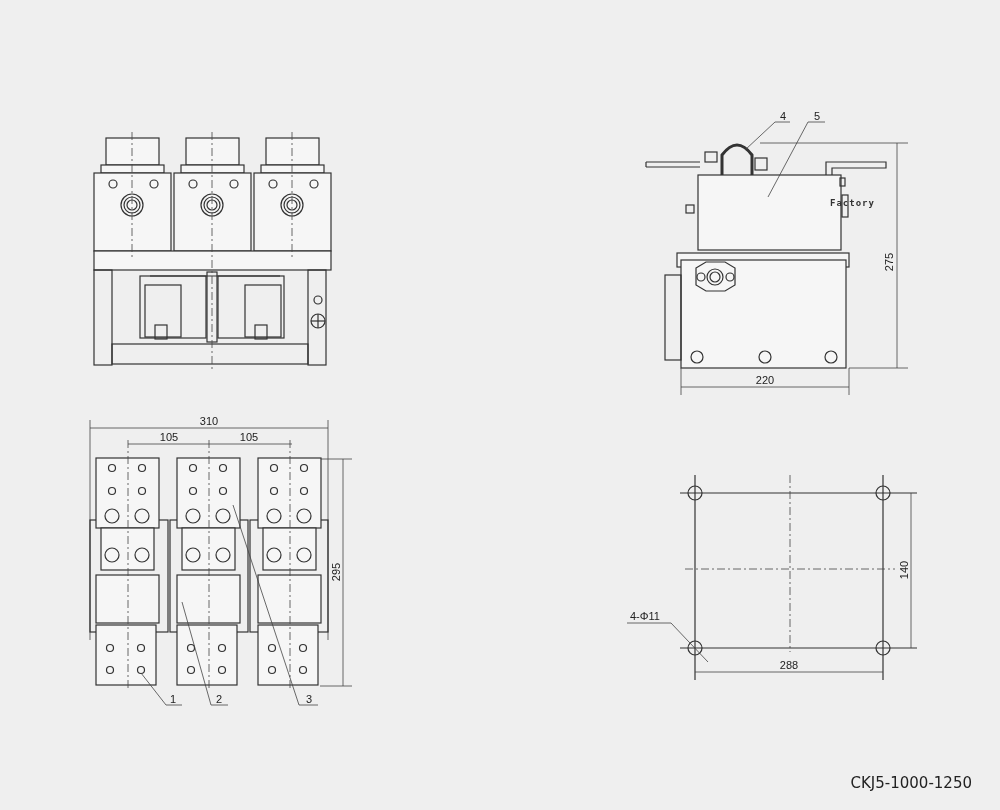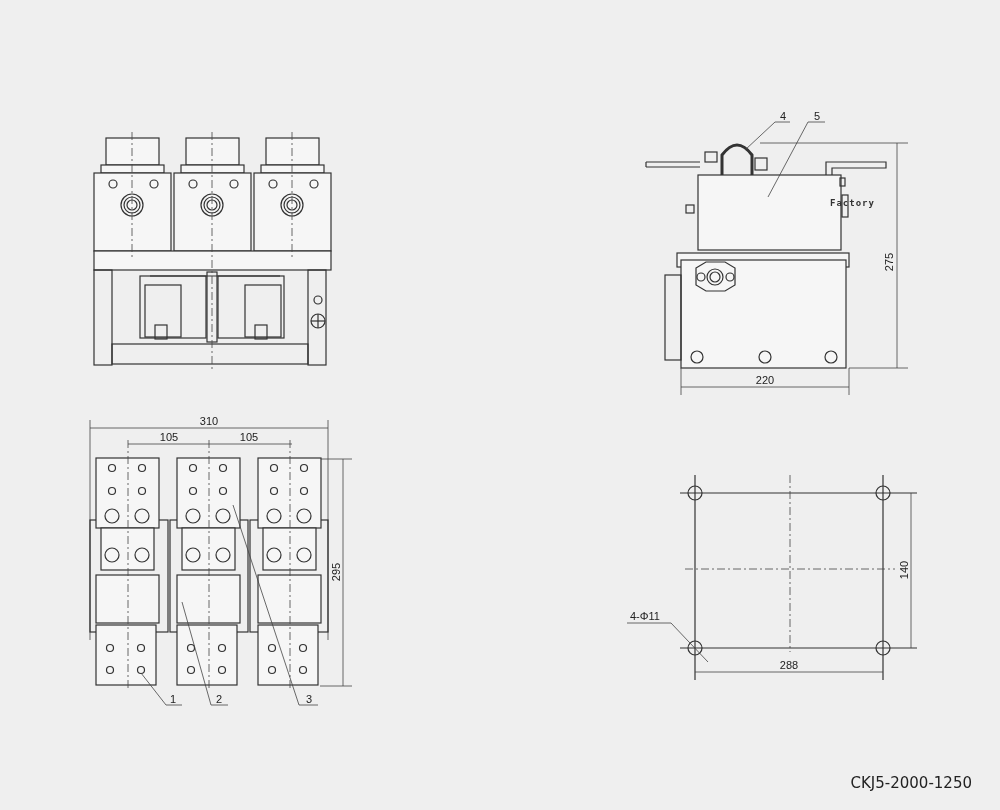--- a/index.html
+++ b/index.html
@@ -216,13 +216,13 @@
     <line class="thin" x1="911" y1="493" x2="911" y2="648"></line>
     <text class="dimtxt" transform="translate(908,570) rotate(-90)" text-anchor="middle">140</text>
     <line class="thin" x1="695" y1="672" x2="883" y2="672"></line>
     <text class="dimtxt" x="789" y="669" text-anchor="middle">288</text>
     <line class="thin" x1="627" y1="623" x2="671" y2="623"></line>
     <line class="thin" x1="671" y1="623" x2="708" y2="662"></line>
     <text class="dimtxt" x="630" y="620">4-Φ11</text>
   </g>
 </svg>
 
-<div class="caption">CKJ5-2000-1250</div>
+<div class="caption">CKJ5-1000-1250</div>
 
 </body></html>

